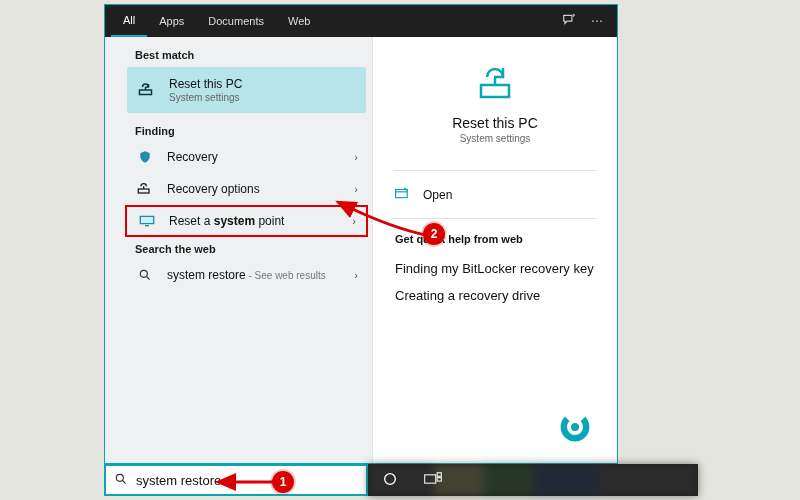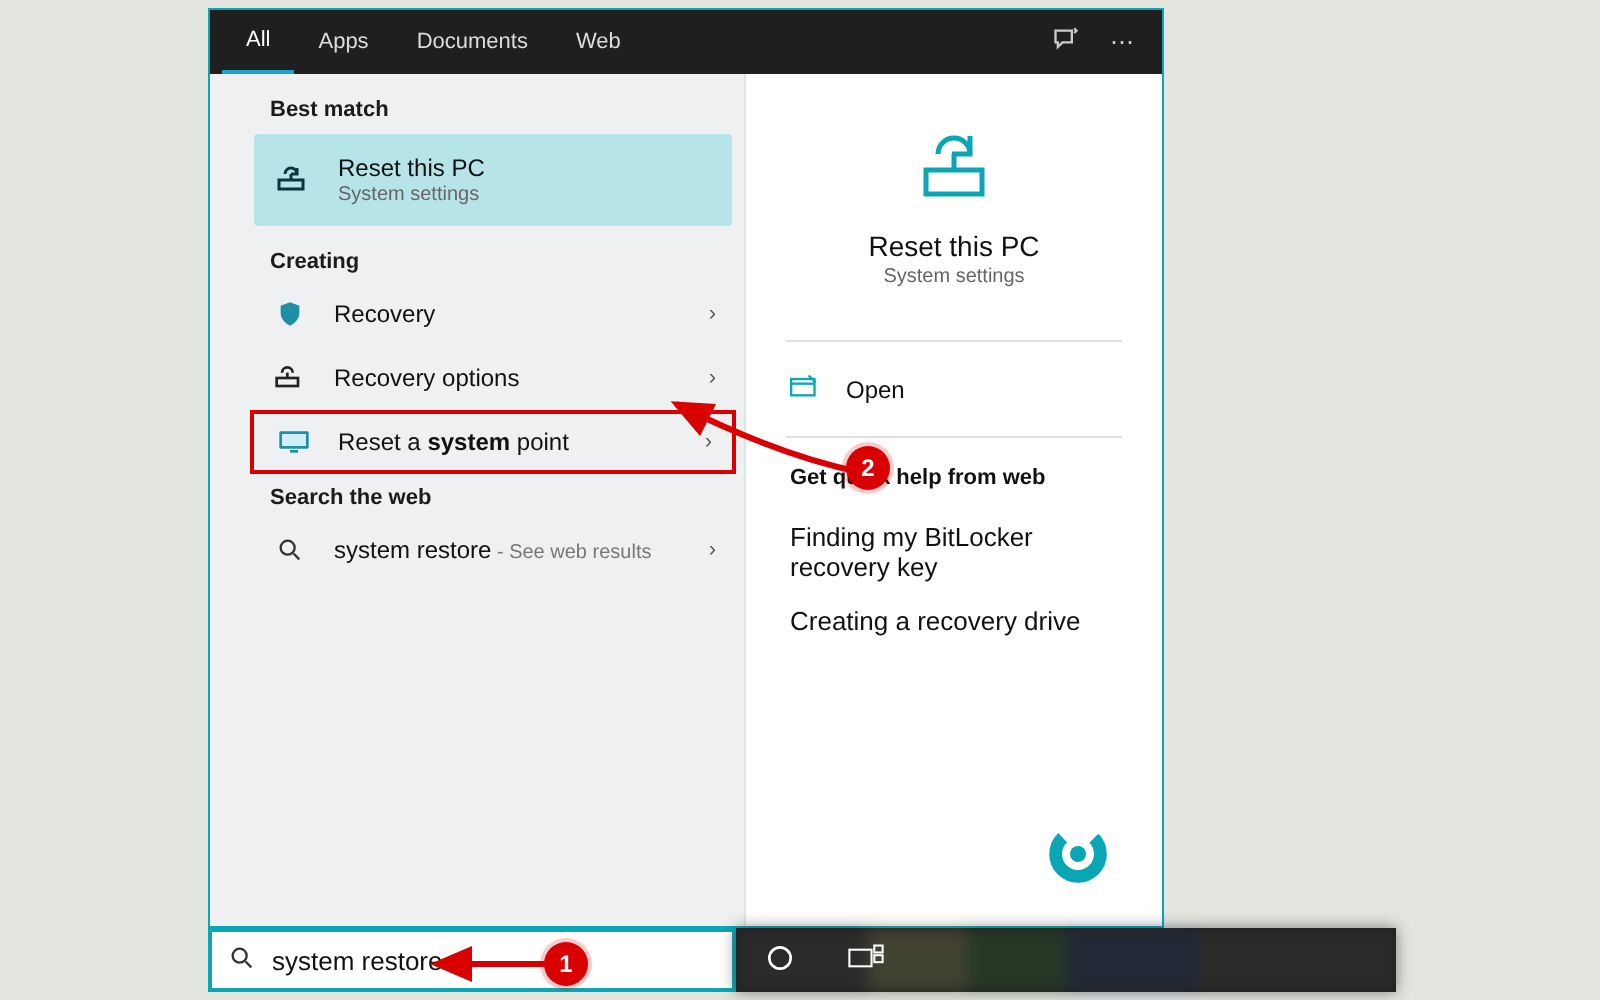--- a/index.html
+++ b/index.html
@@ -9,21 +9,21 @@
     background: #e5e5e0;
     width: 800px;
     height: 500px;
     overflow: hidden;
     position: relative;
   }
   .app {
     position: absolute;
     left: 104px;
     top: 4px;
-    width: 478px;
+    width: 514px;
     height: 460px;
     background: #fff;
     border: 1px solid #0aa6b5;
     display: flex;
     flex-direction: column;
   }
   .tabs {
     background: #1f1f1f;
     color: #ddd;
     display: flex;
@@ -213,21 +213,21 @@
               <path d="M6 6a4 4 0 0 1 8 0"></path>
               <path d="M14 2l0 4 -4 0"></path>
             </svg>
         </span>
         <span class="rtxt">
           <div>Reset this PC</div>
           <div class="rsub">System settings</div>
         </span>
       </div>
 
-      <div class="section-label">Creating</div>
+      <div class="section-label">Finding</div>
 
       <div class="row">
         <span class="rico">
           <svg width="14" height="14" viewBox="0 0 24 24" fill="#1f8fa8">
               <path d="M12 2l8 3v6c0 5-3.5 9-8 11-4.5-2-8-6-8-11V5l8-3z"></path>
             </svg>
         </span>
         <span class="rtxt">Recovery</span>
         <span class="chev">›</span>
       </div>

